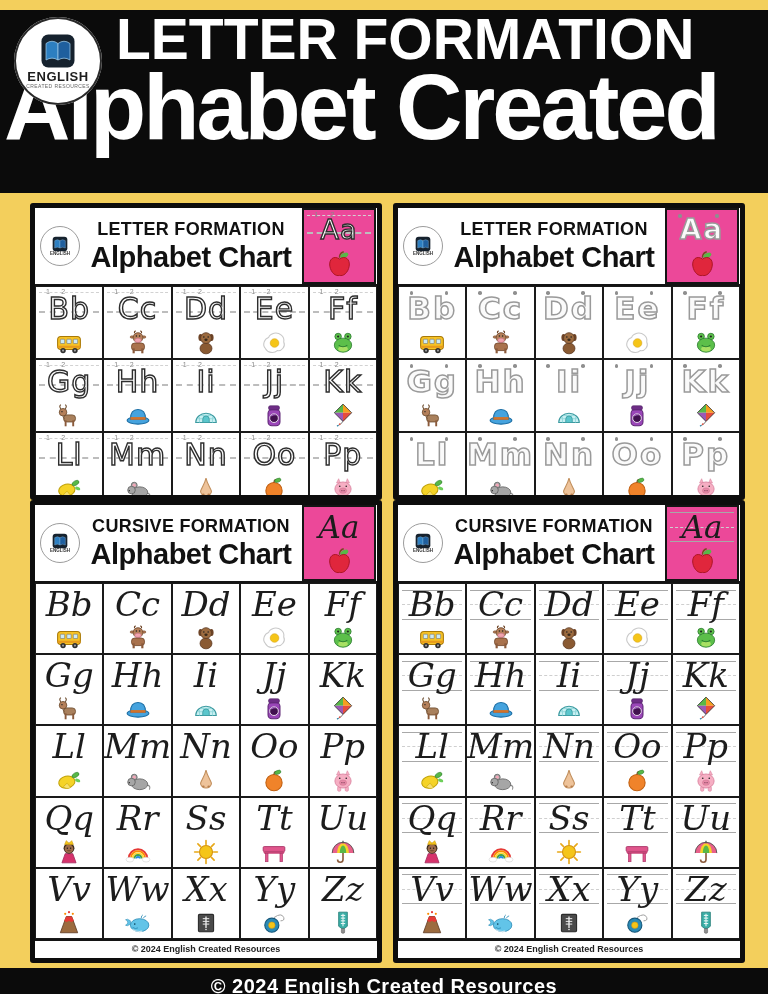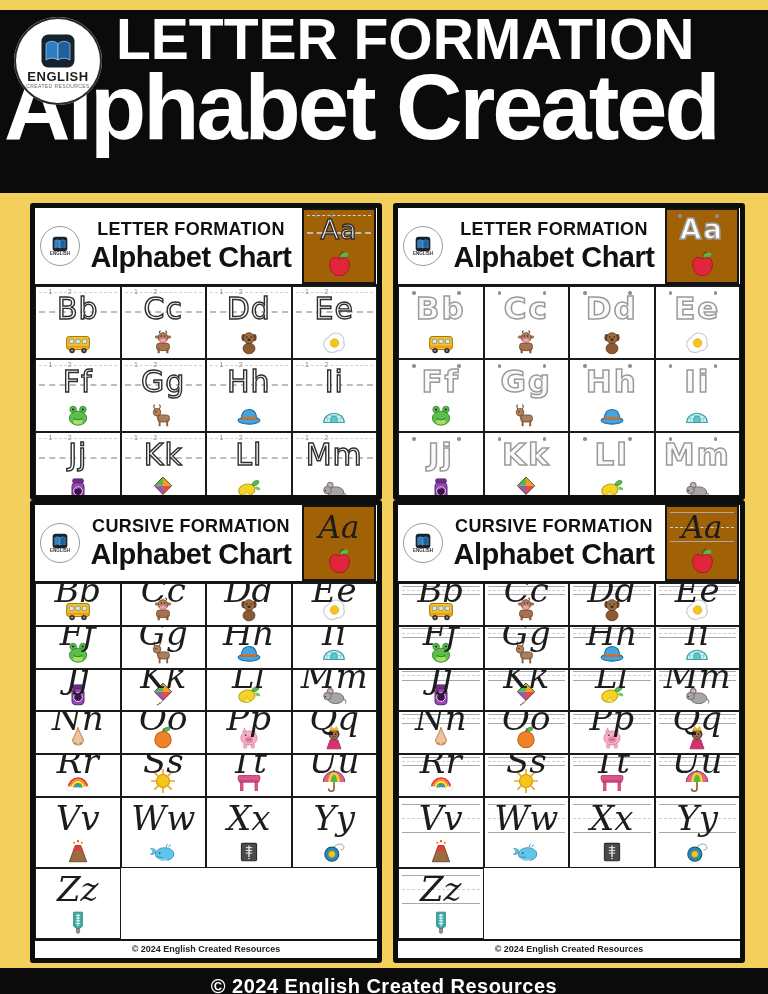--- a/index.html
+++ b/index.html
@@ -37,24 +37,24 @@
     width:38px;height:38px;border:1px solid #9c9c9c;border-radius:50%;flex:0 0 auto;
     display:flex;flex-direction:column;align-items:center;justify-content:center;
   }
   .chart-logo svg{width:16px;height:16px;display:block;}
   .chart-logo .t{font-size:4.5px;font-weight:bold;color:#333;line-height:1;}
   .chart-titles{flex:1;text-align:center;color:#111;min-width:0;}
   .chart-heading{font-size:18px;font-weight:800;letter-spacing:.3px;white-space:nowrap;}
   .chart-subheading{font-size:29px;font-weight:700;letter-spacing:-.5px;white-space:nowrap;margin-top:1px;}
   .featured-cell{
     width:74px;flex:0 0 auto;align-self:stretch;border:2.5px solid #141414;margin-right:1px;
-    display:flex;flex-direction:column;align-items:center;box-sizing:border-box;background:#a16207;
+    display:flex;flex-direction:column;align-items:center;box-sizing:border-box;background:#ec4899;
   }
   
-  .letter-grid{flex:1;display:grid;grid-template-columns:repeat(4,1fr);overflow:hidden;}
+  .letter-grid{flex:1;display:grid;grid-template-columns:repeat(5,1fr);overflow:hidden;}
   .chart.top .letter-grid{grid-template-rows:repeat(3,73px);}
   .chart.bottom .letter-grid{grid-template-rows:repeat(5,1fr);}
   .letter-cell{
     border:1px solid #1a1a1a;display:flex;flex-direction:column;align-items:center;
     overflow:hidden;background:#fff;min-width:0;
   }
   .letters{position:relative;flex:1;width:100%;display:flex;align-items:center;justify-content:center;min-height:0;}
   .letters .ltr{position:relative;z-index:1;white-space:nowrap;}
   .cell-icon{height:27px;flex:0 0 auto;display:flex;align-items:flex-end;justify-content:center;margin-bottom:2px;}
   .cell-icon svg{height:26px;width:auto;max-width:46px;display:block;}

